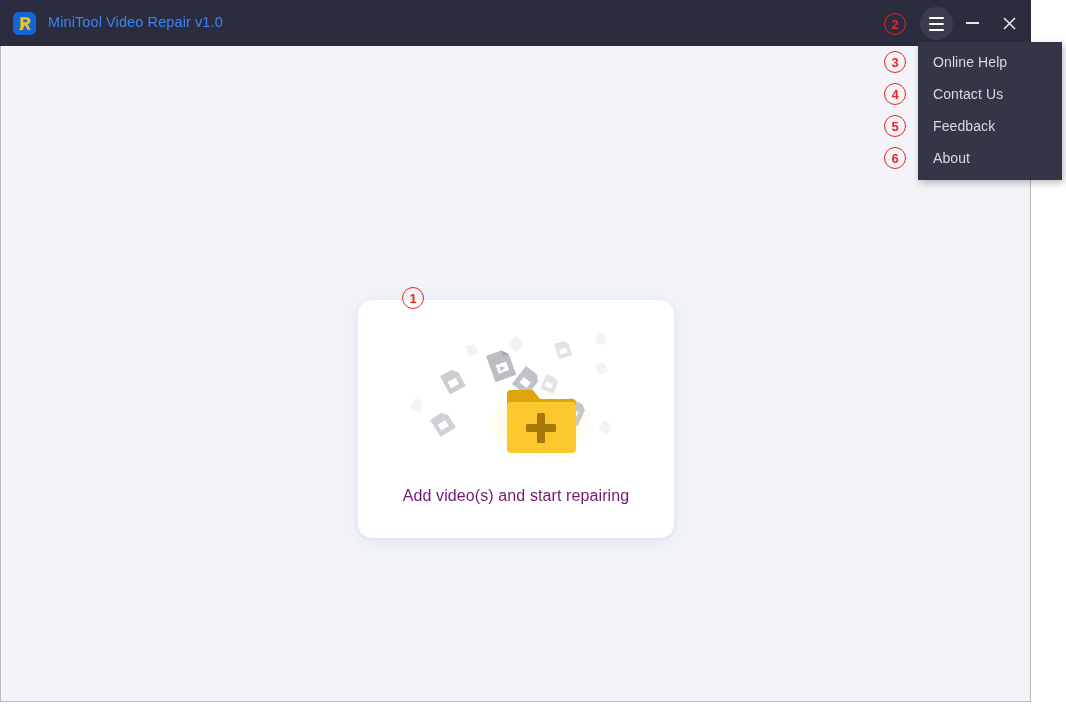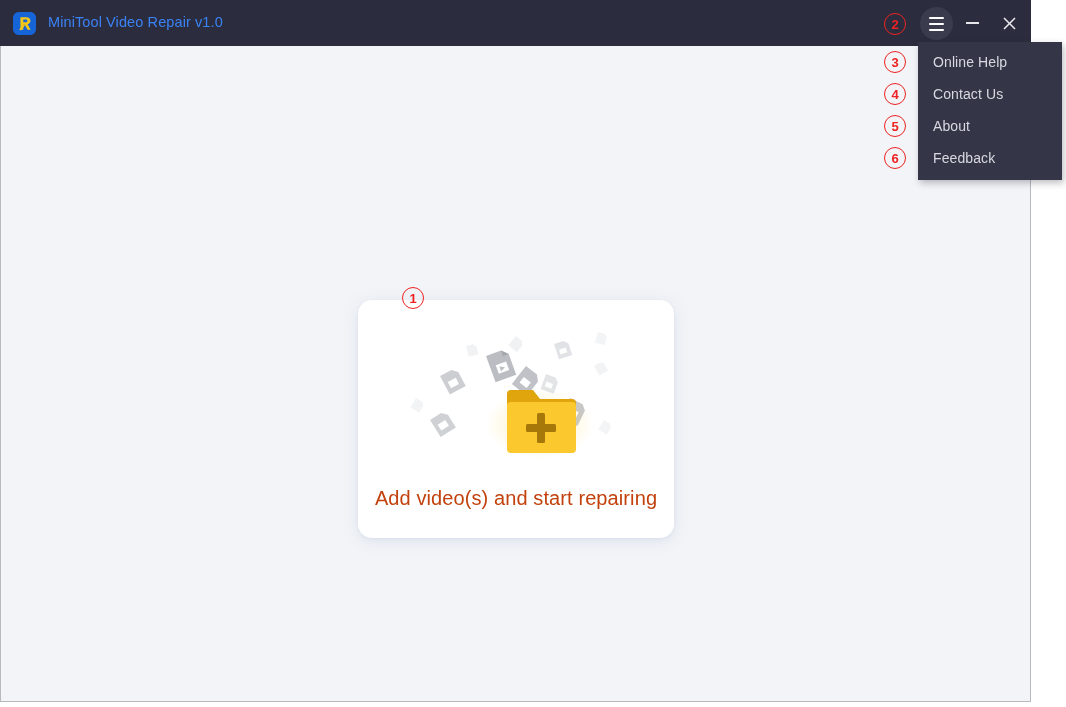--- a/index.html
+++ b/index.html
@@ -180,22 +180,22 @@
     width: 73px;
     height: 69px;
   }
 
   #card-label {
     position: absolute;
     left: 0;
     top: 187px;
     width: 316px;
     text-align: center;
-    font-size: 20px;
-    color: #c2410c;
+    font-size: 16px;
+    color: #701a75;
     letter-spacing: 0.1px;
   }
 
   
   .scatter { position: absolute; }
 
   
   .annotation {
     position: absolute;
     width: 22px; height: 22px;
@@ -350,22 +350,22 @@
         <div id="card-label">Add video(s) and start repairing</div>
       </div>
 
     </div>
 
   </div>
 
   <div id="dropdown-menu">
     <div class="menu-item">Online Help</div>
     <div class="menu-item">Contact Us</div>
+    <div class="menu-item">Feedback</div>
     <div class="menu-item">About</div>
-    <div class="menu-item">Feedback</div>
   </div>
 
   <div class="annotation" id="ann-1">1</div>
   <div class="annotation" id="ann-2">2</div>
   <div class="annotation" id="ann-3">3</div>
   <div class="annotation" id="ann-4">4</div>
   <div class="annotation" id="ann-5">5</div>
   <div class="annotation" id="ann-6">6</div>
 
 </div>

